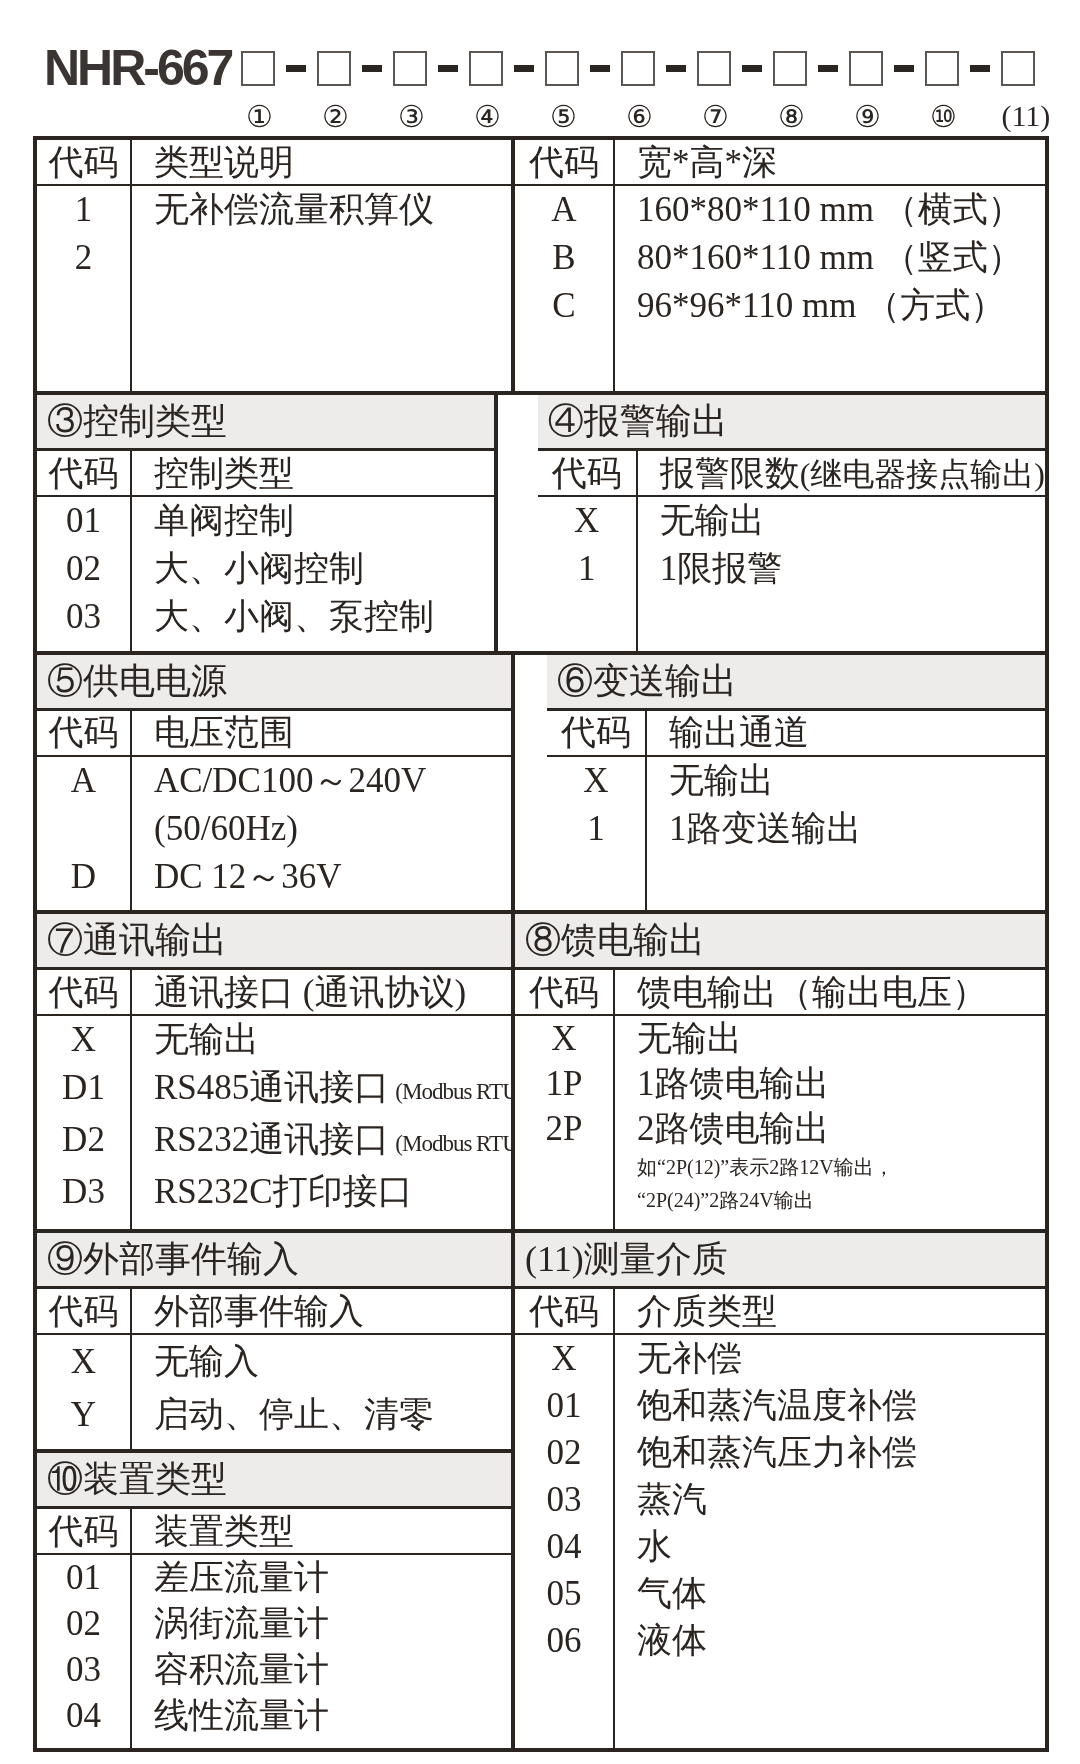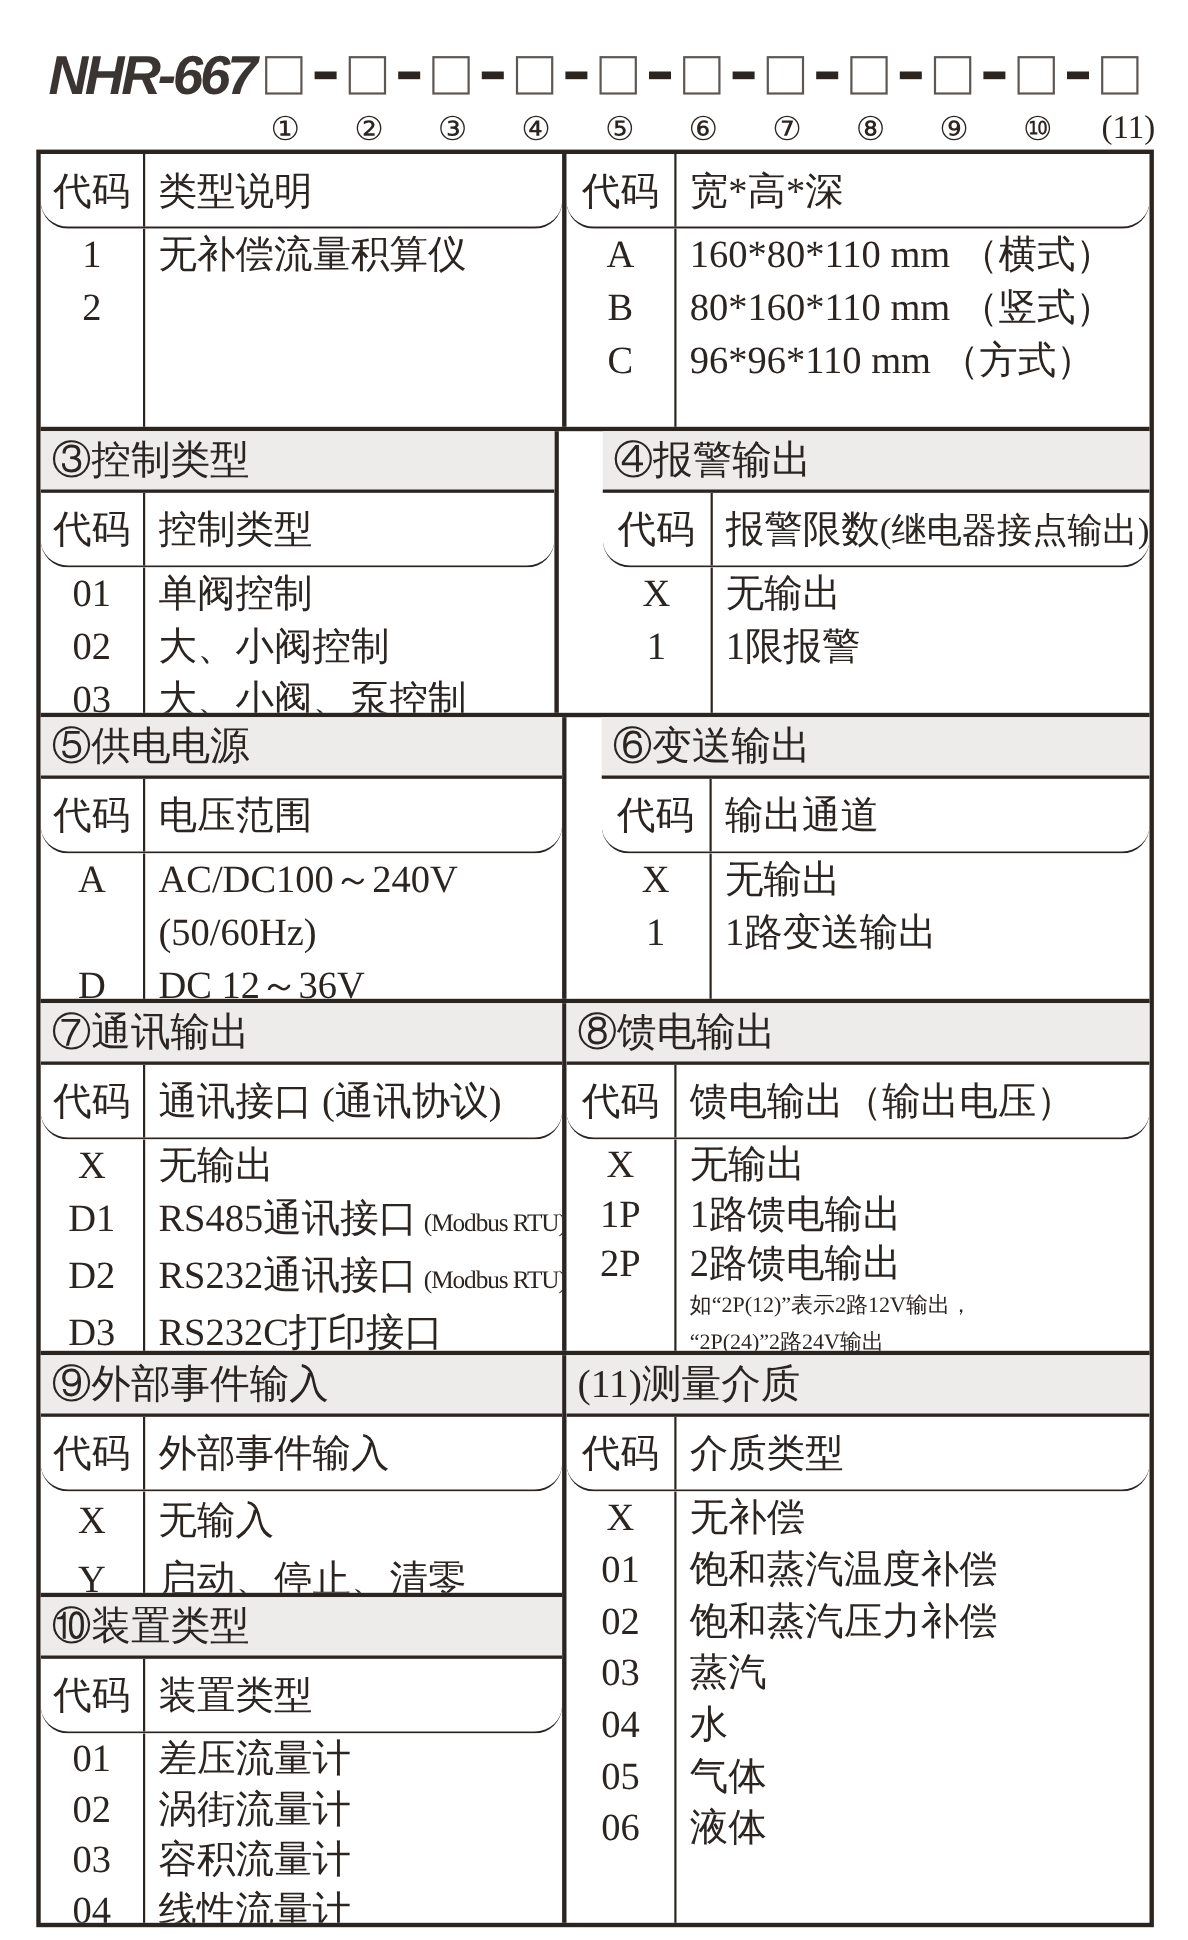--- a/index.html
+++ b/index.html
@@ -2,21 +2,21 @@
 <html><head>
 <meta charset="utf-8">
 <style>
   html,body{margin:0;padding:0;background:#fff;}
   .page{position:relative;width:1080px;height:1764px;background:#fff;overflow:hidden;
         font-family:"Liberation Serif","DejaVu Serif",serif;color:#2b2522;}
 
   
   .model{position:absolute;left:44px;top:50px;display:flex;align-items:flex-start;}
   .brand{height:36px;display:flex;align-items:center;font-family:"Liberation Sans",sans-serif;
-         font-weight:bold;font-size:50px;letter-spacing:-3px;margin-right:10px;color:#3a3432;font-style:italic;}
+         font-weight:bold;font-size:50px;letter-spacing:-3px;margin-right:10px;color:#3a3432;}
   .seg{width:76px;display:flex;flex-direction:column;}
   .seg .top{height:36px;display:flex;align-items:center;}
   .box{width:30px;height:31px;border:2px solid #5d5754;background:#fff;}
   .dashwrap{width:41px;display:flex;justify-content:center;}
   .dash{width:20px;height:7px;background:#2b2522;}
   .num{width:36px;text-align:center;margin-top:13px;font-size:30px;color:#2b2522;}
 
   
   .tbl{position:absolute;left:33px;top:136px;width:1016px;height:1616px;
        border:4px solid #2b2522;box-sizing:border-box;display:flex;flex-direction:column;}
@@ -24,31 +24,31 @@
   .band + .band{border-top:4px solid #2b2522;}
   .half{display:flex;flex-direction:column;box-sizing:border-box;}
   .L{width:478px;border-right:4px solid #2b2522;}
   .R{flex:1;}
   .sec{display:flex;flex-direction:column;box-sizing:border-box;flex:1;min-height:0;}
   .sec.fixed{flex:none;}
 
   .t{height:56px;flex:none;background:#edecea;border-bottom:3px solid #2b2522;
      display:flex;align-items:center;padding-left:10px;font-size:36px;box-sizing:border-box;
      white-space:nowrap;}
-  .h{height:68px;flex:none;border-bottom:2px solid #2b2522;display:flex;align-items:center;
-     font-size:35px;box-sizing:border-box;white-space:nowrap;border-radius:25px;}
+  .h{height:46px;flex:none;border-bottom:2px solid #2b2522;display:flex;align-items:center;
+     font-size:35px;box-sizing:border-box;white-space:nowrap;}
   .b{flex:1;min-height:0;display:flex;flex-direction:column;overflow:hidden;}
   .h,.b{background-image:linear-gradient(#2b2522,#2b2522);background-repeat:no-repeat;
         background-size:2px 100%;}
   .L .h,.L .b{background-position:93px 0;}
   .R .h,.R .b{background-position:98px 0;}
   .c{flex:none;text-align:center;box-sizing:border-box;}
   .L .c{width:93px;}
   .R .c{width:98px;}
-  .d{padding-left:14px;white-space:nowrap;}
+  .d{padding-left:24px;white-space:nowrap;}
   .r{display:flex;font-size:35px;line-height:48px;white-space:nowrap;}
   .hsm{font-size:32px;}
   .sm{font-size:23px;margin-left:6px;letter-spacing:-1px;}
   .s8r .r{line-height:45px;}
   .note{display:flex;font-size:20px;line-height:33px;white-space:nowrap;}
   .s9sec .r{line-height:53px;}
   .s10sec{border-top:4px solid #2b2522;}
   .s10sec .r{line-height:46px;}
   .s11sec .r{line-height:47px;}
 </style>

